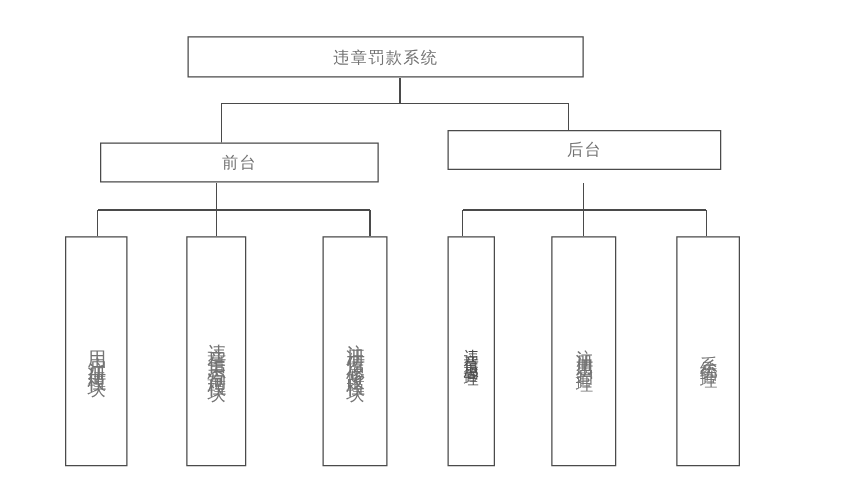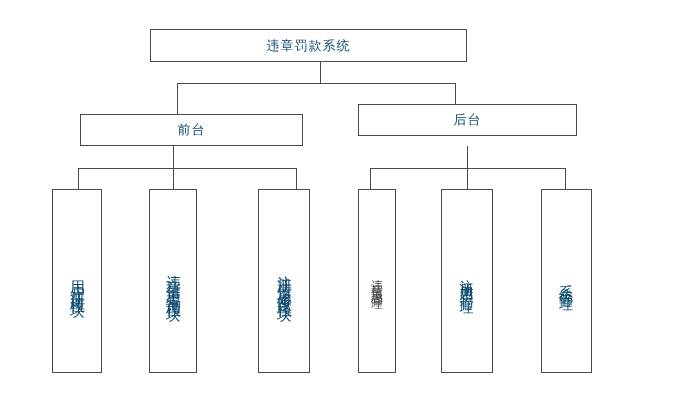--- a/index.html
+++ b/index.html
@@ -23,21 +23,21 @@
     height: 403px;
   }
   .node {
     position: absolute;
     box-sizing: border-box;
     background: #ffffff;
     border: 1px solid #4a4a4a;
     display: flex;
     align-items: center;
     justify-content: center;
-    color: #0c4a6e;
+    color: #737373;
   }
   .hnode {
     font-size: 13px;
     letter-spacing: 1px;
   }
   .vnode .vlabel {
     writing-mode: vertical-rl;
     text-orientation: upright;
     letter-spacing: 0.3em;
     line-height: 1;

